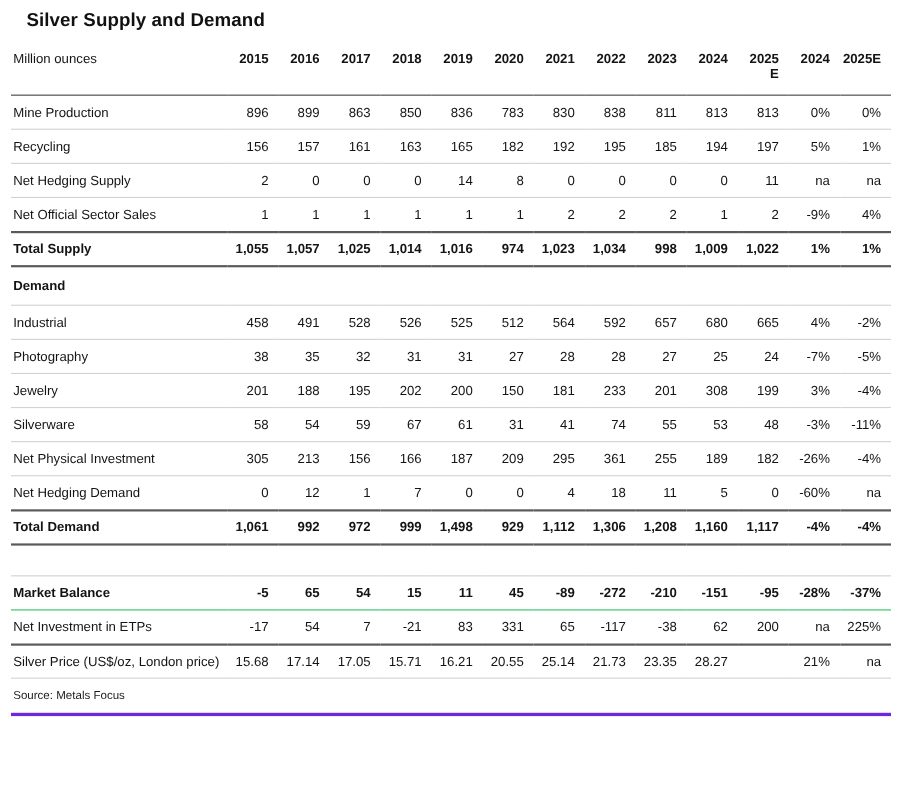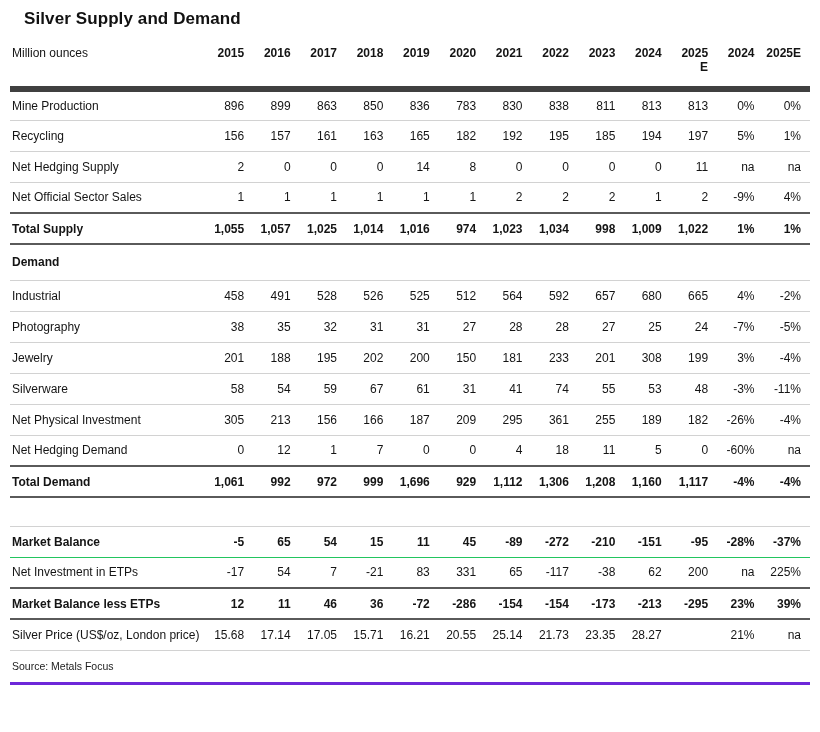--- a/index.html
+++ b/index.html
@@ -39,21 +39,21 @@
     padding: 0;
     vertical-align: middle;
     font-weight: normal;
     overflow: hidden;
   }
   thead th {
     vertical-align: top;
     padding-top: 4px;
     height: 40px;
     line-height: 1.18;
-    border-bottom: 6px solid #404040;
+    border-bottom: 1px solid #404040;
   }
   th.lbl, td.lbl {
     text-align: left;
     padding-left: 2px;
   }
   th.num, td.num {
     text-align: right;
     padding-right: 9px;
   }
   .bold { font-weight: bold; }
@@ -293,21 +293,21 @@
           <td class="num">0</td>
           <td class="num">-60%</td>
           <td class="num">na</td>
         </tr>
         <tr class="r-total rule-strong">
           <td class="lbl bold">Total Demand</td>
           <td class="num bold">1,061</td>
           <td class="num bold">992</td>
           <td class="num bold">972</td>
           <td class="num bold">999</td>
-          <td class="num bold">1,696</td>
+          <td class="num bold">1,498</td>
           <td class="num bold">929</td>
           <td class="num bold">1,112</td>
           <td class="num bold">1,306</td>
           <td class="num bold">1,208</td>
           <td class="num bold">1,160</td>
           <td class="num bold">1,117</td>
           <td class="num bold">-4%</td>
           <td class="num bold">-4%</td>
         </tr>
         <tr class="r-spacer rule-light">
@@ -338,36 +338,20 @@
           <td class="num">83</td>
           <td class="num">331</td>
           <td class="num">65</td>
           <td class="num">-117</td>
           <td class="num">-38</td>
           <td class="num">62</td>
           <td class="num">200</td>
           <td class="num">na</td>
           <td class="num">225%</td>
         </tr>
-        <tr class="r-total rule-strong">
-          <td class="lbl bold">Market Balance less ETPs</td>
-          <td class="num bold">12</td>
-          <td class="num bold">11</td>
-          <td class="num bold">46</td>
-          <td class="num bold">36</td>
-          <td class="num bold">-72</td>
-          <td class="num bold">-286</td>
-          <td class="num bold">-154</td>
-          <td class="num bold">-154</td>
-          <td class="num bold">-173</td>
-          <td class="num bold">-213</td>
-          <td class="num bold">-295</td>
-          <td class="num bold">23%</td>
-          <td class="num bold">39%</td>
-        </tr>
         <tr class="r-data rule-light">
           <td class="lbl">Silver Price (US$/oz, London price)</td>
           <td class="num">15.68</td>
           <td class="num">17.14</td>
           <td class="num">17.05</td>
           <td class="num">15.71</td>
           <td class="num">16.21</td>
           <td class="num">20.55</td>
           <td class="num">25.14</td>
           <td class="num">21.73</td>

